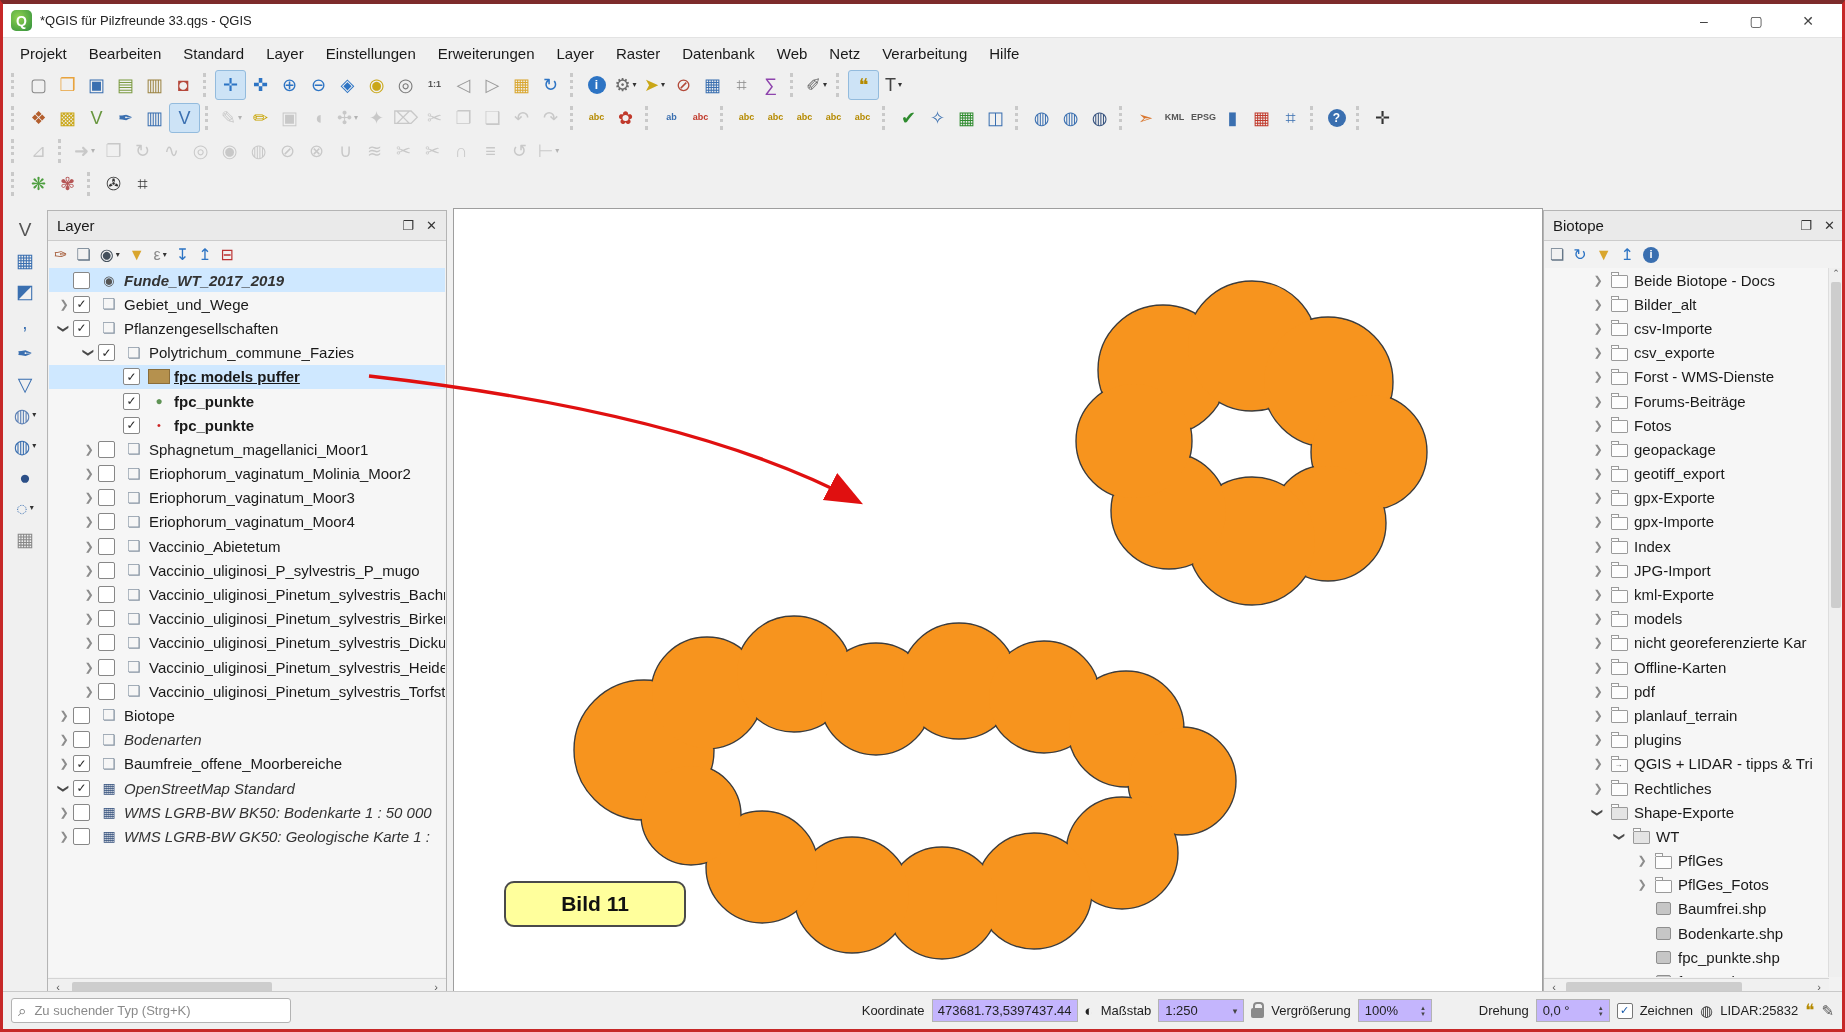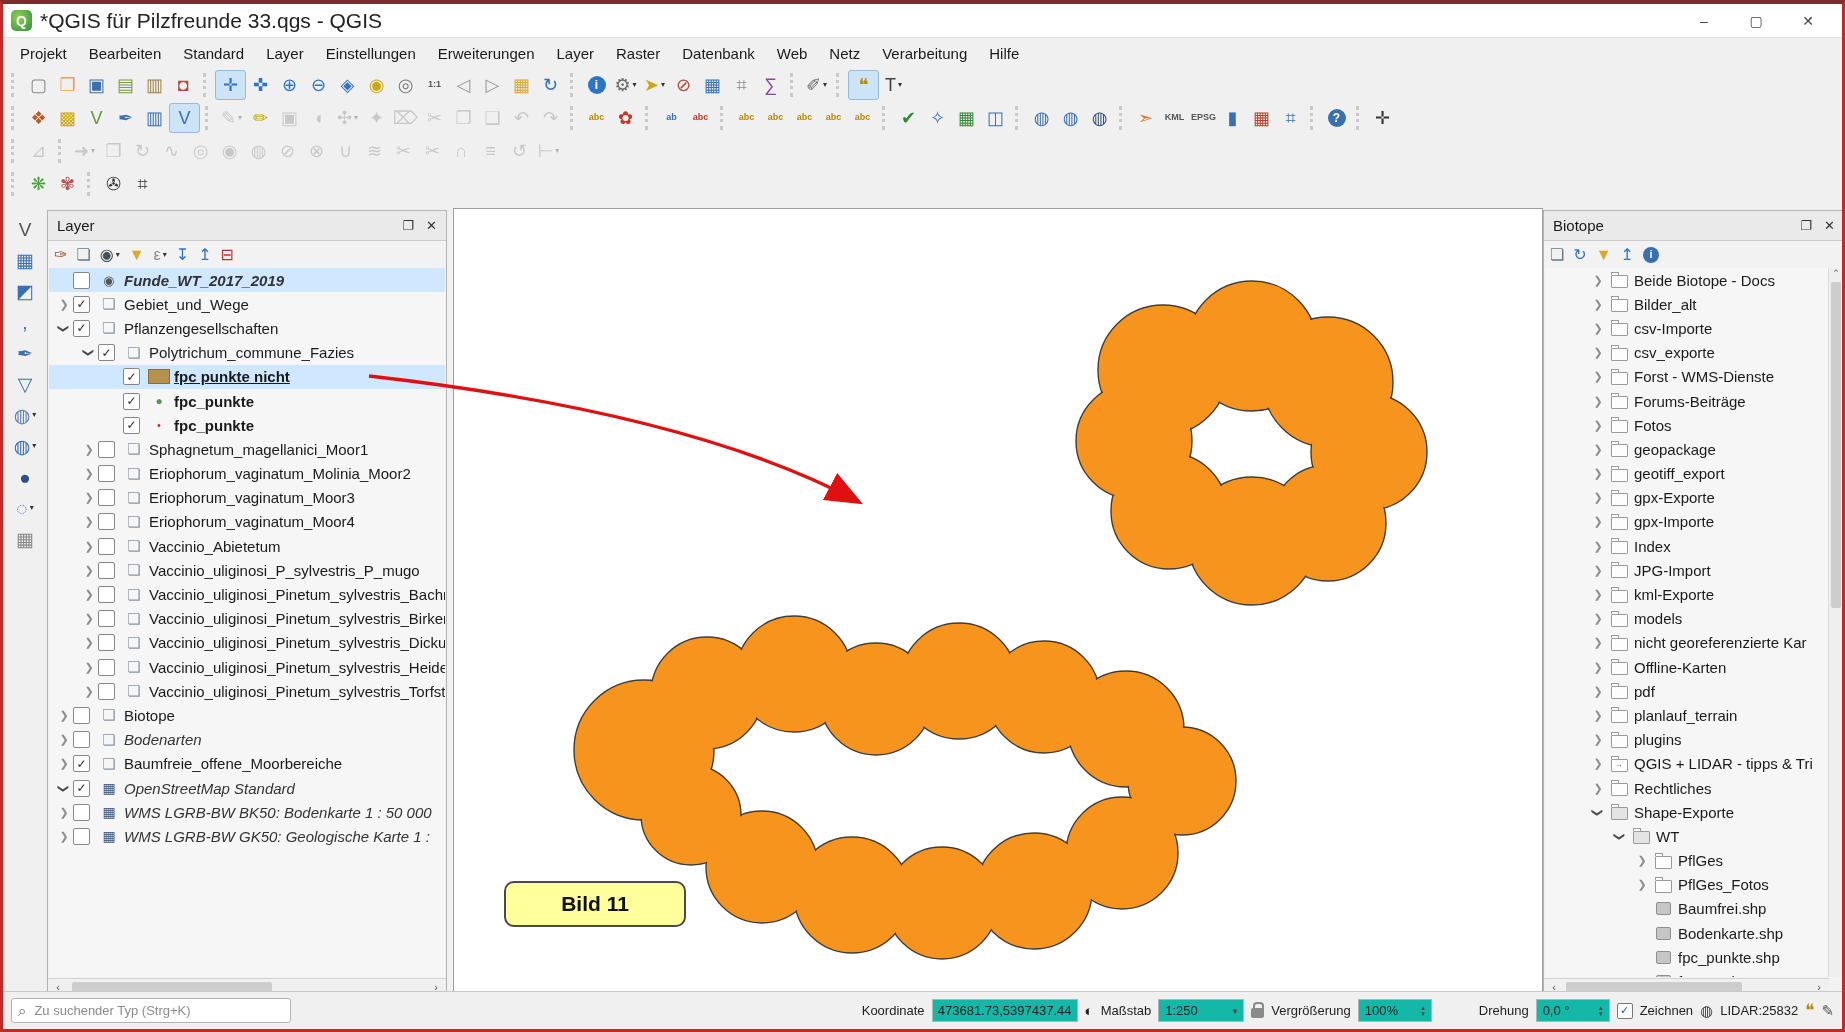--- a/index.html
+++ b/index.html
@@ -3,21 +3,21 @@
 <meta charset="utf-8">
 <style>
   html,body{margin:0;padding:0;background:#888;}
   #app{position:relative;width:1845px;height:1032px;box-sizing:border-box;background:#f0f0f0;
        border-top:4px solid #7d2b2b;border-left:3px solid #c62828;border-right:3px solid #c62828;border-bottom:3px solid #c62828;
        font-family:"Liberation Sans",sans-serif;overflow:hidden;}
   
   .titlebar{height:33px;background:#ffffff;display:flex;align-items:center;padding:0 8px;border-bottom:1px solid #e3e3e3;}
   .qgis-logo{width:21px;height:21px;border-radius:5px;background:radial-gradient(circle at 35% 35%,#8fd14f,#2f8f3c);
              color:#fff;font-weight:bold;font-size:14px;display:flex;align-items:center;justify-content:center;margin-right:8px;}
-  .win-title{font-size:21px;color:#222;text-align:right;}
+  .win-title{font-size:13px;color:#222;text-align:right;}
   .win-btns{margin-left:auto;display:flex;}
   .win-btn{width:52px;height:33px;display:flex;align-items:center;justify-content:center;font-size:14px;color:#444;}
   .menubar{height:30px;display:flex;align-items:center;background:#f0f0f0;padding-left:6px;}
   .menu-item{padding:4px 11px;font-size:15px;color:#1a1a1a;}
   
   .tbrow{display:flex;align-items:center;height:33px;padding-left:8px;}
   .tb-handle{width:6px;height:24px;border-left:3px dotted #c9c9c9;margin:0 4px 0 0;}
   .tb-sep{width:4px;height:24px;border-left:3px dotted #c9c9c9;margin:0 5px;}
   .tb-btn{min-width:29px;height:28px;display:flex;align-items:center;justify-content:center;border-radius:3px;font-size:18px;line-height:1;}
   .tb-btn.act{background:#cde3f6;border:1px solid #93bbdd;}
@@ -75,21 +75,21 @@
   #map-canvas{position:absolute;left:450px;top:204px;width:1090px;height:788px;background:#fff;border:1px solid #9e9e9e;box-sizing:border-box;}
   .bild-label{position:absolute;left:50px;top:672px;width:178px;height:42px;background:#ffff9c;border:2px solid #4a4a4a;border-radius:10px;
               display:flex;align-items:center;justify-content:center;font-weight:bold;font-size:21px;color:#111;}
   #overlay{position:absolute;left:0;top:0;width:1845px;height:1032px;pointer-events:none;z-index:60;}
   
   #statusbar{position:absolute;left:0;right:0;bottom:0;height:37px;background:#f0f0f0;border-top:1px solid #c9c9c9;
              display:flex;align-items:center;font-size:13px;color:#222;padding:0 8px;gap:7px;z-index:40;}
   .search-box{width:266px;height:23px;background:#fff;border:1px solid #b3b3b3;border-radius:3px;display:flex;align-items:center;padding:0 6px;gap:6px;flex:none;}
   .search-box input{border:none;outline:none;flex:1;font-size:13px;font-family:"Liberation Sans",sans-serif;color:#333;background:transparent;}
   .search-box input::placeholder{color:#8a8a8a;}
-  .val{background:#14b8a6;border:1px solid #b3b3b3;height:23px;display:flex;align-items:center;padding:0 6px;box-sizing:border-box;}
+  .val{background:#c4b5fd;border:1px solid #b3b3b3;height:23px;display:flex;align-items:center;padding:0 6px;box-sizing:border-box;}
   .spin-col{display:flex;flex-direction:column;font-size:7px;line-height:6px;color:#444;margin-left:5px;}
   .ddv{font-size:9px;color:#444;margin-left:8px;}
   .lock{width:13px;height:10px;background:#8a8a8a;border-radius:2px;position:relative;margin-top:5px;flex:none;}
   .lock::before{content:"";position:absolute;top:-6px;left:2px;width:7px;height:6px;border:2px solid #8a8a8a;border-bottom:none;border-radius:4px 4px 0 0;}
   .sb-ic{font-size:15px;line-height:1;}
   .sb-cb{width:14px;height:14px;border:1px solid #777;background:#fff;border-radius:2px;display:flex;align-items:center;justify-content:center;font-size:11px;color:#1457a8;}
 </style>
 </head>
 <body>
 
@@ -540,21 +540,21 @@
             <span class="ic-group">❏</span>
           </span>
           <span class="lbl">Polytrichum_commune_Fazies</span>
         </div>
         <div class="tree-row sel" style="padding-left: 56px;">
           <span class="exp"></span>
           <span class="cb">✓</span>
           <span class="t-ic">
             <span class="ic-swatch"></span>
           </span>
-          <span class="lbl b u">fpc punkte nicht</span>
+          <span class="lbl b u">fpc models puffer</span>
         </div>
         <div class="tree-row" style="padding-left: 56px;">
           <span class="exp"></span>
           <span class="cb">✓</span>
           <span class="t-ic">
             <span class="ic-dotg">●</span>
           </span>
           <span class="lbl b">fpc_punkte</span>
         </div>
         <div class="tree-row" style="padding-left: 56px;">

